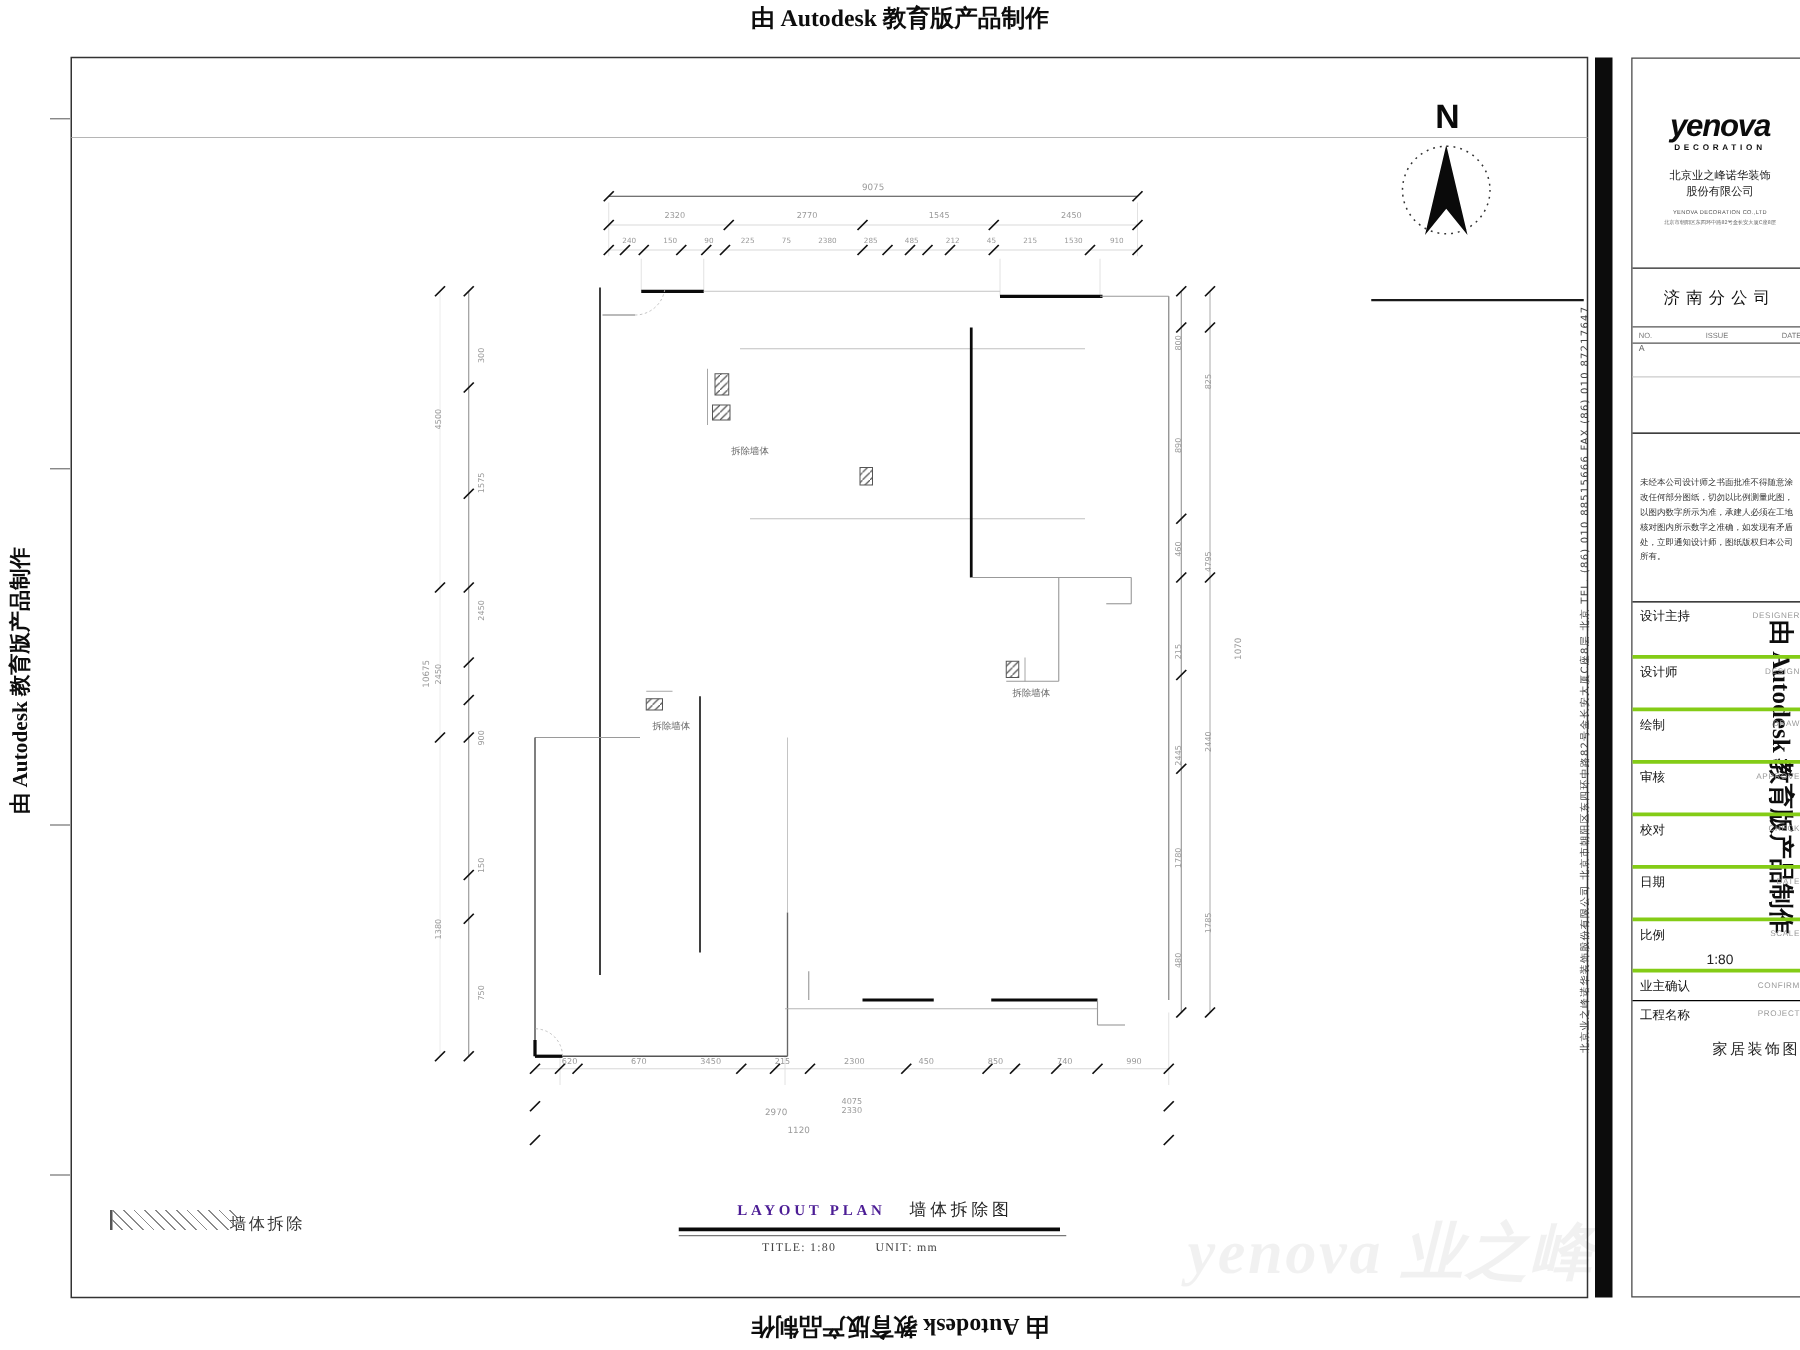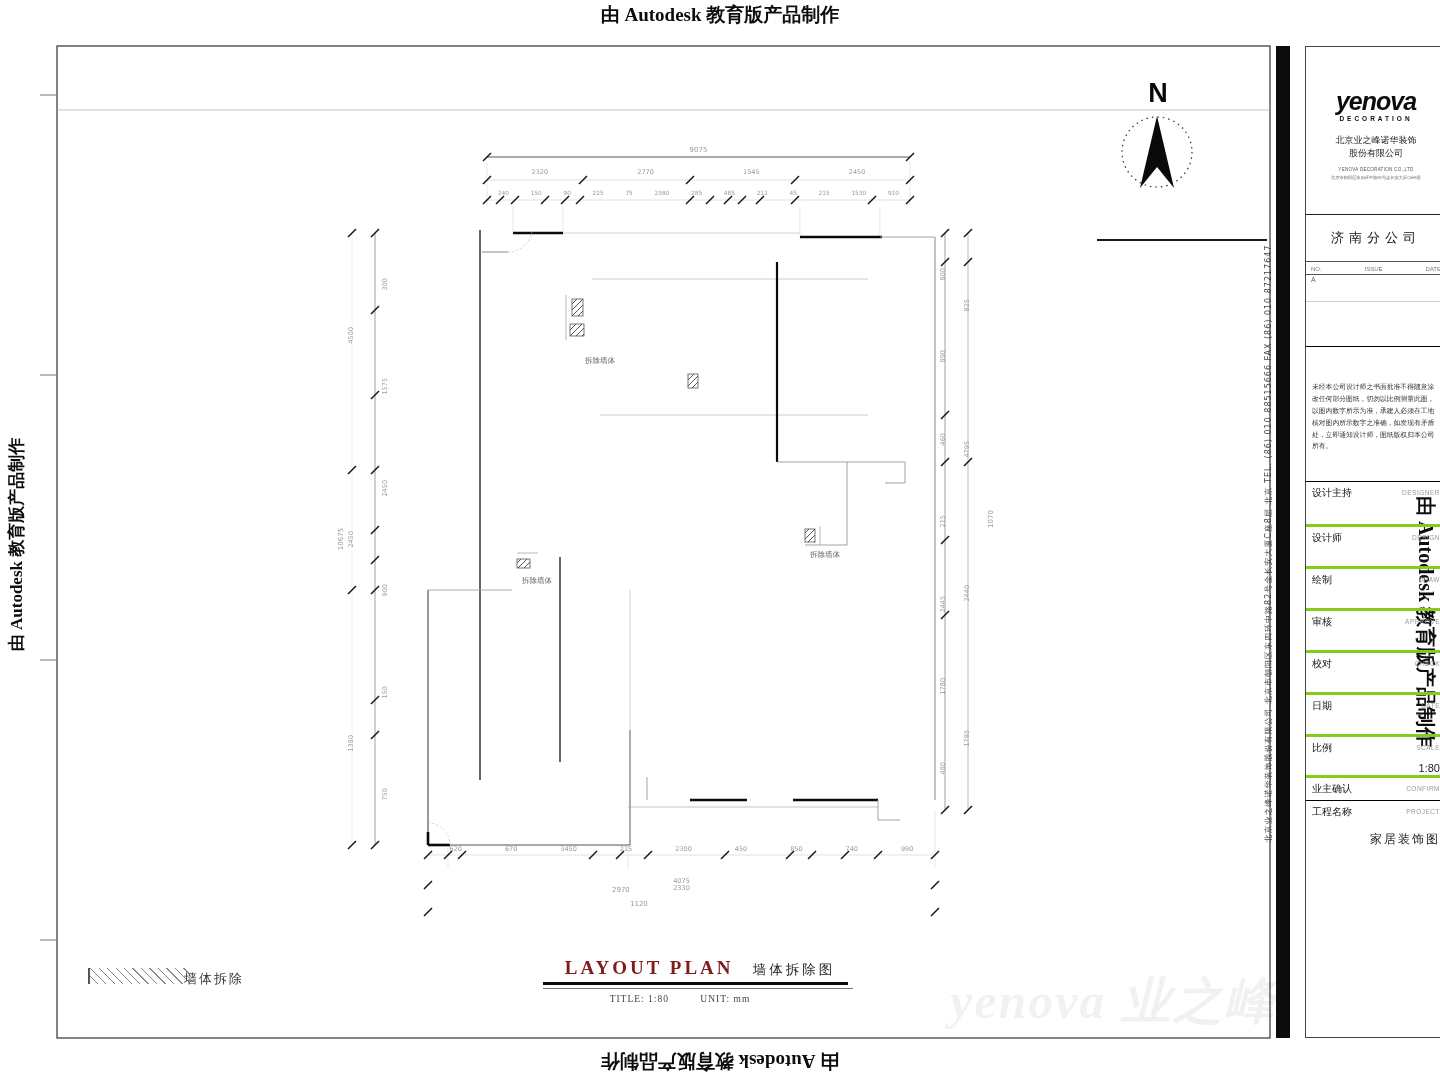--- a/index.html
+++ b/index.html
@@ -28,21 +28,21 @@
   .anno{font-size:7.5px;color:#666;white-space:nowrap;z-index:2;}
   
   .north-n{left:1138px;top:78px;width:40px;text-align:center;font-size:27px;font-weight:bold;
            color:#0a0a0a;font-family:"Liberation Sans",sans-serif;}
   
   .legend-swatch{left:88px;top:968px;width:100px;height:16px;border-left:2px solid #555;
     background:repeating-linear-gradient(45deg,rgba(0,0,0,0) 0 5px,#8a8a8a 5px 6px);}
   .legend-label{left:184px;top:970px;font-size:13px;color:#333;letter-spacing:2px;}
   
   .lp-title{left:500px;top:957px;width:400px;text-align:center;white-space:nowrap;z-index:2;}
-  .lp-en{font-family:"Liberation Serif",serif;font-weight:bold;font-size:19px;color:#7f1d1d;letter-spacing:3px;}
+  .lp-en{font-family:"Liberation Serif",serif;font-weight:bold;font-size:12px;color:#4c1d95;letter-spacing:3px;}
   .lp-zh{font-size:13.5px;color:#222;letter-spacing:3px;margin-left:14px;}
   .lp-rule1{left:543px;top:982px;width:305px;height:3px;background:#0a0a0a;}
   .lp-rule2{left:543px;top:988px;width:310px;height:1px;background:#777;}
   .lp-scale{left:500px;top:994px;width:360px;text-align:center;font-family:"Liberation Serif",serif;
             font-size:9.5px;color:#444;letter-spacing:1px;}
   .lp-scale span{margin:0 14px;}
   
   .tb{left:1305px;top:46px;width:142px;height:992px;border:1px solid #444;box-sizing:border-box;
       z-index:3;font-family:"Liberation Sans",sans-serif;}
   .tb section{box-sizing:border-box;position:relative;}
@@ -58,21 +58,21 @@
   .rev-head{display:flex;justify-content:space-between;padding:4px 5px 2px 5px;font-size:6px;color:#777;
             border-bottom:1px solid #555;}
   .rev-mark{font-size:7px;color:#666;padding:1px 5px;border-bottom:1px solid #ccc;height:24px;}
   .rev-row2{height:44px;border-bottom:1.5px solid #000;}
   .tb-notice{height:107px;border-bottom:1.5px solid #000;padding:6px 6px 0 6px;font-size:6.8px;
              color:#333;line-height:1.75;}
   .fld{border-top:3px solid #84cc16;padding:4px 6px 0 6px;box-sizing:border-box;}
   .fld:first-child{border-top:none;}
   .fl{font-size:10px;color:#111;float:left;}
   .fe{font-size:6.5px;color:#999;float:right;margin-top:3px;letter-spacing:.5px;}
-  .fval{clear:both;text-align:right;font-size:11px;color:#222;padding-top:7px;}
+  .fval{clear:both;text-align:center;font-size:11px;color:#222;padding-top:7px;}
   .tb-proj{height:75px;border-top:1.5px solid #000;padding:4px 6px 0 6px;}
   .tb-sheet{height:82px;border-top:1px solid #888;padding:4px 6px 0 6px;}
   .tb-dwg{height:80px;border-top:1px solid #888;padding:4px 6px 0 6px;}
   .big-val{clear:both;text-align:center;font-size:17px;color:#0a0a0a;padding-top:14px;letter-spacing:3px;}
   .mid-val{clear:both;text-align:right;font-size:12px;color:#222;padding-top:12px;letter-spacing:2px;}
   .dwg-val{clear:both;text-align:left;font-size:17px;color:#222;padding:12px 0 0 8px;letter-spacing:1px;
            font-family:"DejaVu Sans Mono",monospace;}
 </style>
 </head>
 <body>

